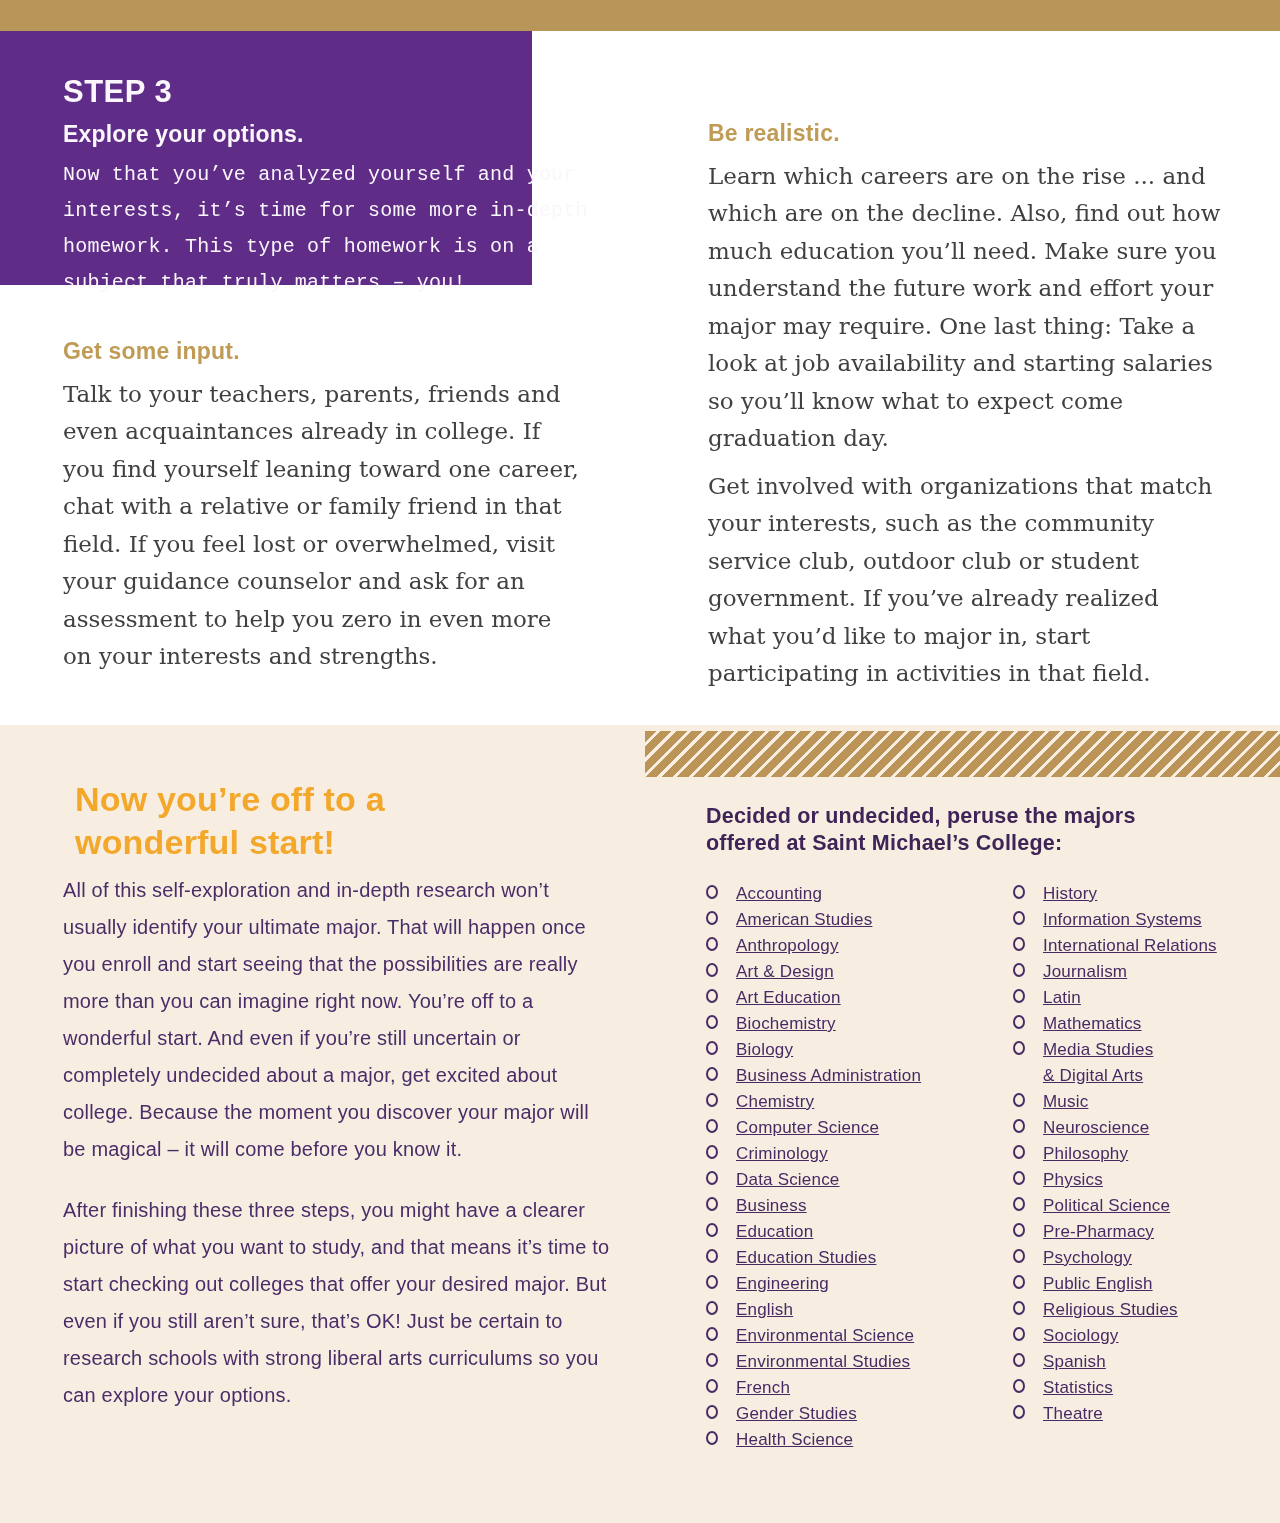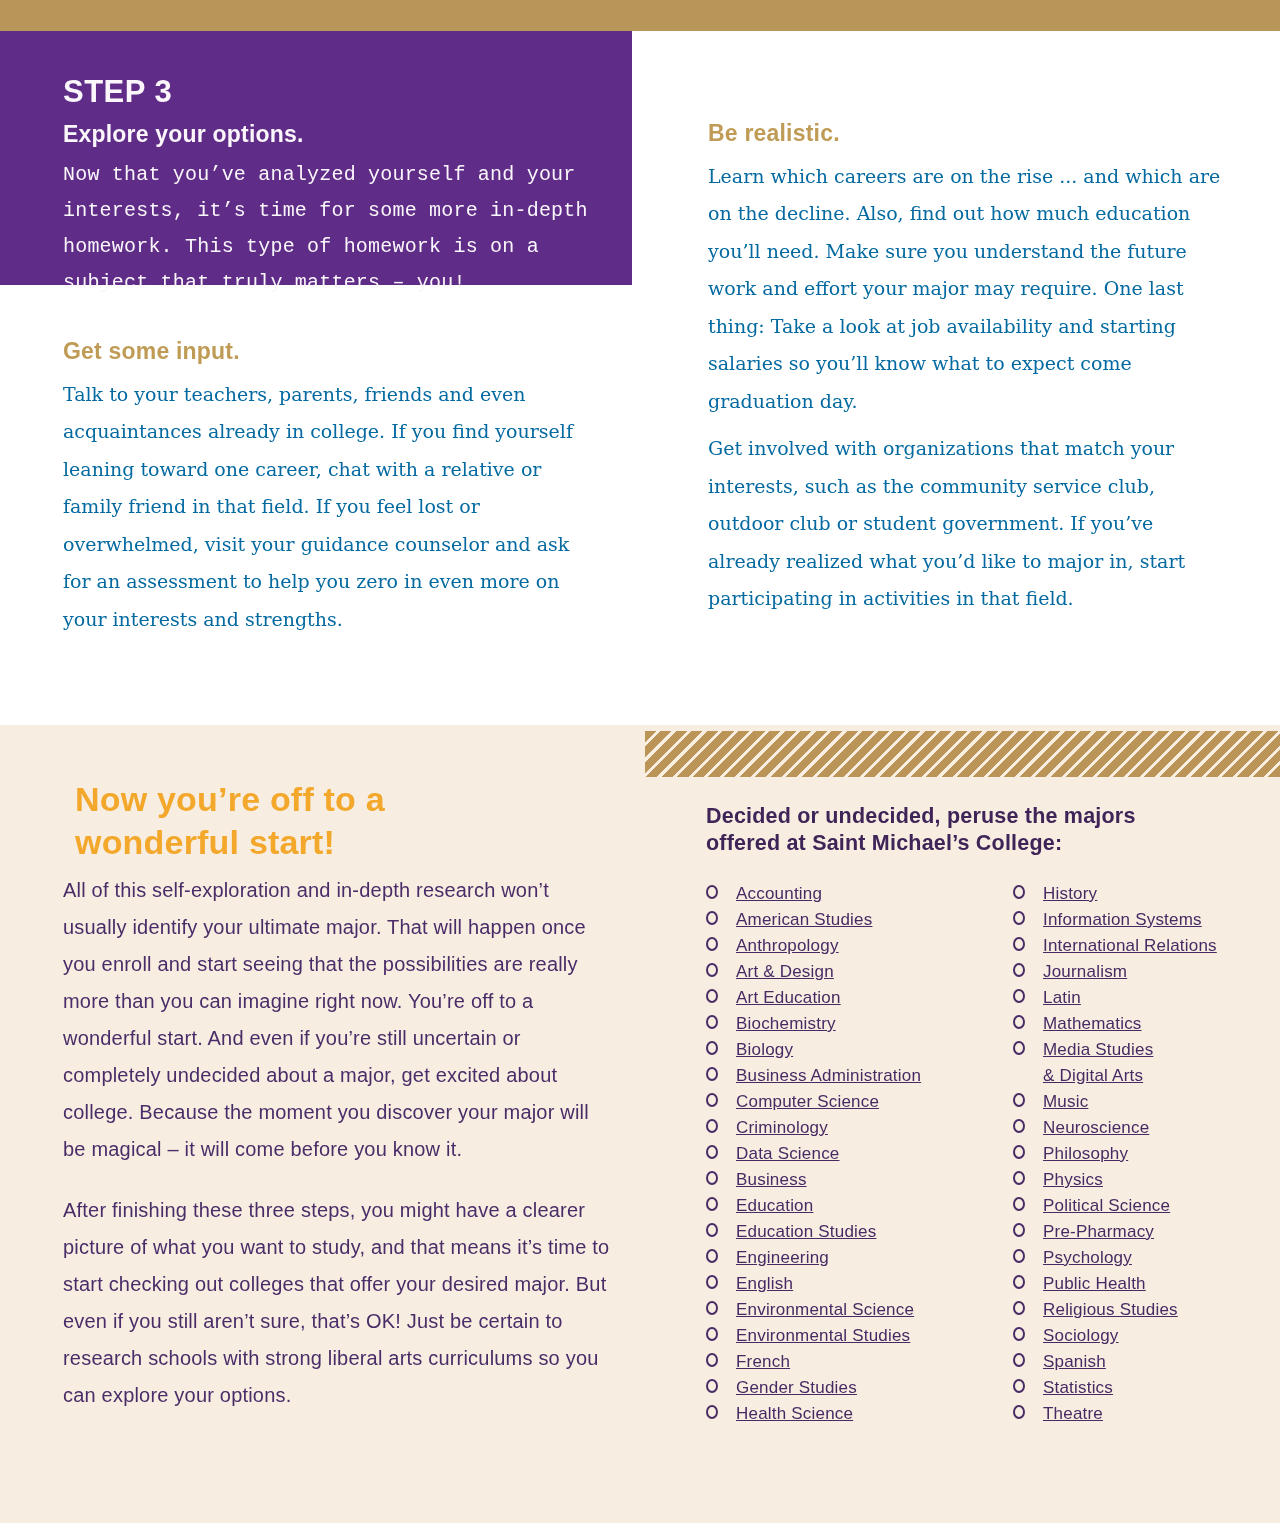--- a/index.html
+++ b/index.html
@@ -4,39 +4,39 @@
 <style>
   html,body{margin:0;padding:0;background:#ffffff;}
   .page{
     position:relative;width:1280px;height:1523px;overflow:hidden;
     background:#ffffff;font-family:"Liberation Sans",sans-serif;
   }
   
   .topbar{position:absolute;left:0;top:0;width:1280px;height:31px;background:#b8965a;}
   
   .hero{
-    position:absolute;left:0;top:31px;width:632px;height:254px;background:#5f2c87;
+    position:absolute;left:0;top:31px;width:532px;height:254px;background:#5f2c87;
     box-sizing:border-box;padding:44px 40px 0 63px;color:#faf6fb;
   }
   .hero h1{
     margin:0;font-size:31px;font-weight:700;letter-spacing:0.5px;line-height:1.1;
   }
   .hero h2{
     margin:12px 0 0 0;font-size:23px;font-weight:700;line-height:1.2;letter-spacing:0.2px;
   }
   .hero p{
     margin:8px 0 0 0;font-size:20px;line-height:36px;font-weight:400;width:527px;letter-spacing:0.2px;font-family:Liberation Mono, monospace;
   }
   
   .gold-h{
     margin:0;color:#bf9b55;font-size:23px;font-weight:700;letter-spacing:0.2px;line-height:1.2;
   }
   .serif{
-    margin:10px 0 0 0;color:#0369a1;font-family:"DejaVu Serif",serif;
-    font-size:19px;line-height:37.5px;font-weight:400;
+    margin:10px 0 0 0;color:#404040;font-family:"DejaVu Serif",serif;
+    font-size:23px;line-height:37.5px;font-weight:400;
   }
   .col-left-top{position:absolute;left:63px;top:338px;width:523px;}
   .col-right-top{position:absolute;left:708px;top:120px;width:515px;}
   .col-right-top .jump{margin-top:32px;}
   
   .cream{position:absolute;left:0;top:725px;width:1280px;height:798px;background:#f7eee1;}
   .finale-title{
     position:absolute;left:63px;top:766px;width:460px;margin:12px;
     color:#f3a72b;font-size:34px;font-weight:700;line-height:43px;letter-spacing:0.2px;
     white-space:pre-line;
@@ -139,20 +139,24 @@
       <div class="mrow">
         <span class="bullet"></span>
         <span class="mlabel">Biology</span>
       </div>
 
       <div class="mrow">
         <span class="bullet"></span>
         <span class="mlabel">Business Administration</span>
       </div>
 
+      <div class="mrow">
+        <span class="bullet"></span>
+        <span class="mlabel">Chemistry</span>
+      </div>
 
       <div class="mrow">
         <span class="bullet"></span>
         <span class="mlabel">Computer Science</span>
       </div>
 
       <div class="mrow">
         <span class="bullet"></span>
         <span class="mlabel">Criminology</span>
       </div>
@@ -281,21 +285,21 @@
         <span class="mlabel">Pre-Pharmacy</span>
       </div>
 
       <div class="mrow">
         <span class="bullet"></span>
         <span class="mlabel">Psychology</span>
       </div>
 
       <div class="mrow">
         <span class="bullet"></span>
-        <span class="mlabel">Public Health</span>
+        <span class="mlabel">Public English</span>
       </div>
 
       <div class="mrow">
         <span class="bullet"></span>
         <span class="mlabel">Religious Studies</span>
       </div>
 
       <div class="mrow">
         <span class="bullet"></span>
         <span class="mlabel">Sociology</span>

